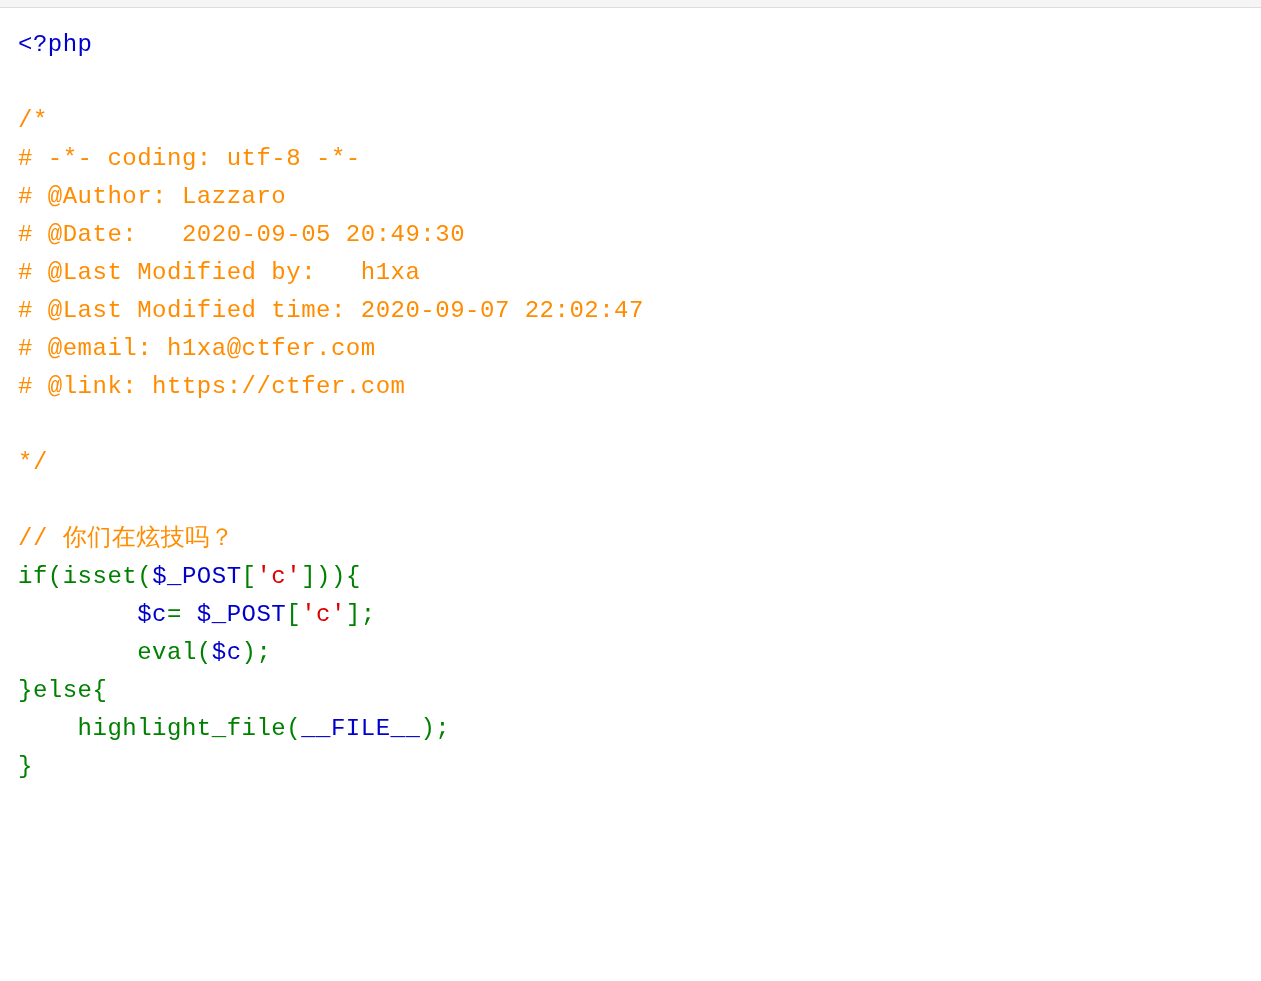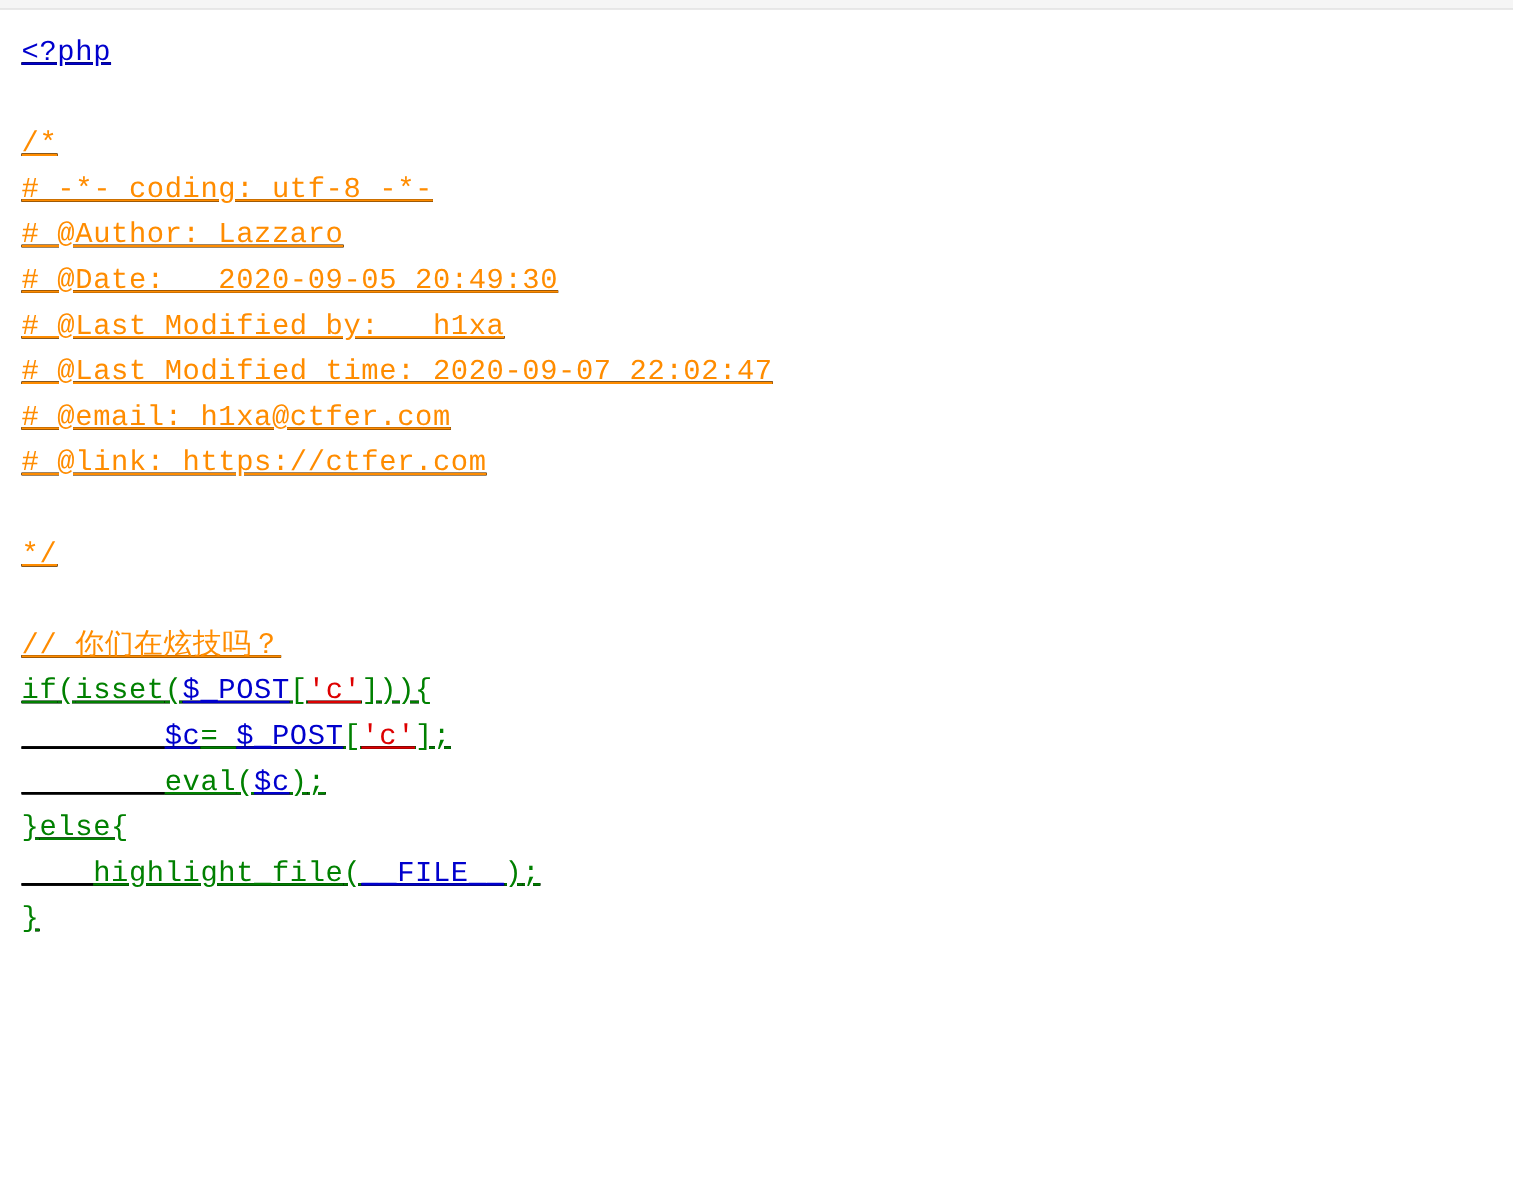--- a/index.html
+++ b/index.html
@@ -1,19 +1,18 @@
 <!DOCTYPE html>
 <html><head>
   <meta charset="utf-8">
   <style>
     * {
       margin: 0;
       padding: 0;
       box-sizing: border-box;
-      text-decoration: underline;
     }
     body {
       font-family: "Courier New", Consolas, Monaco, monospace;
       background: #ffffff;
       width: 1261px;
       height: 981px;
       overflow: hidden;
     }
     .topbar {
       height: 8px;

